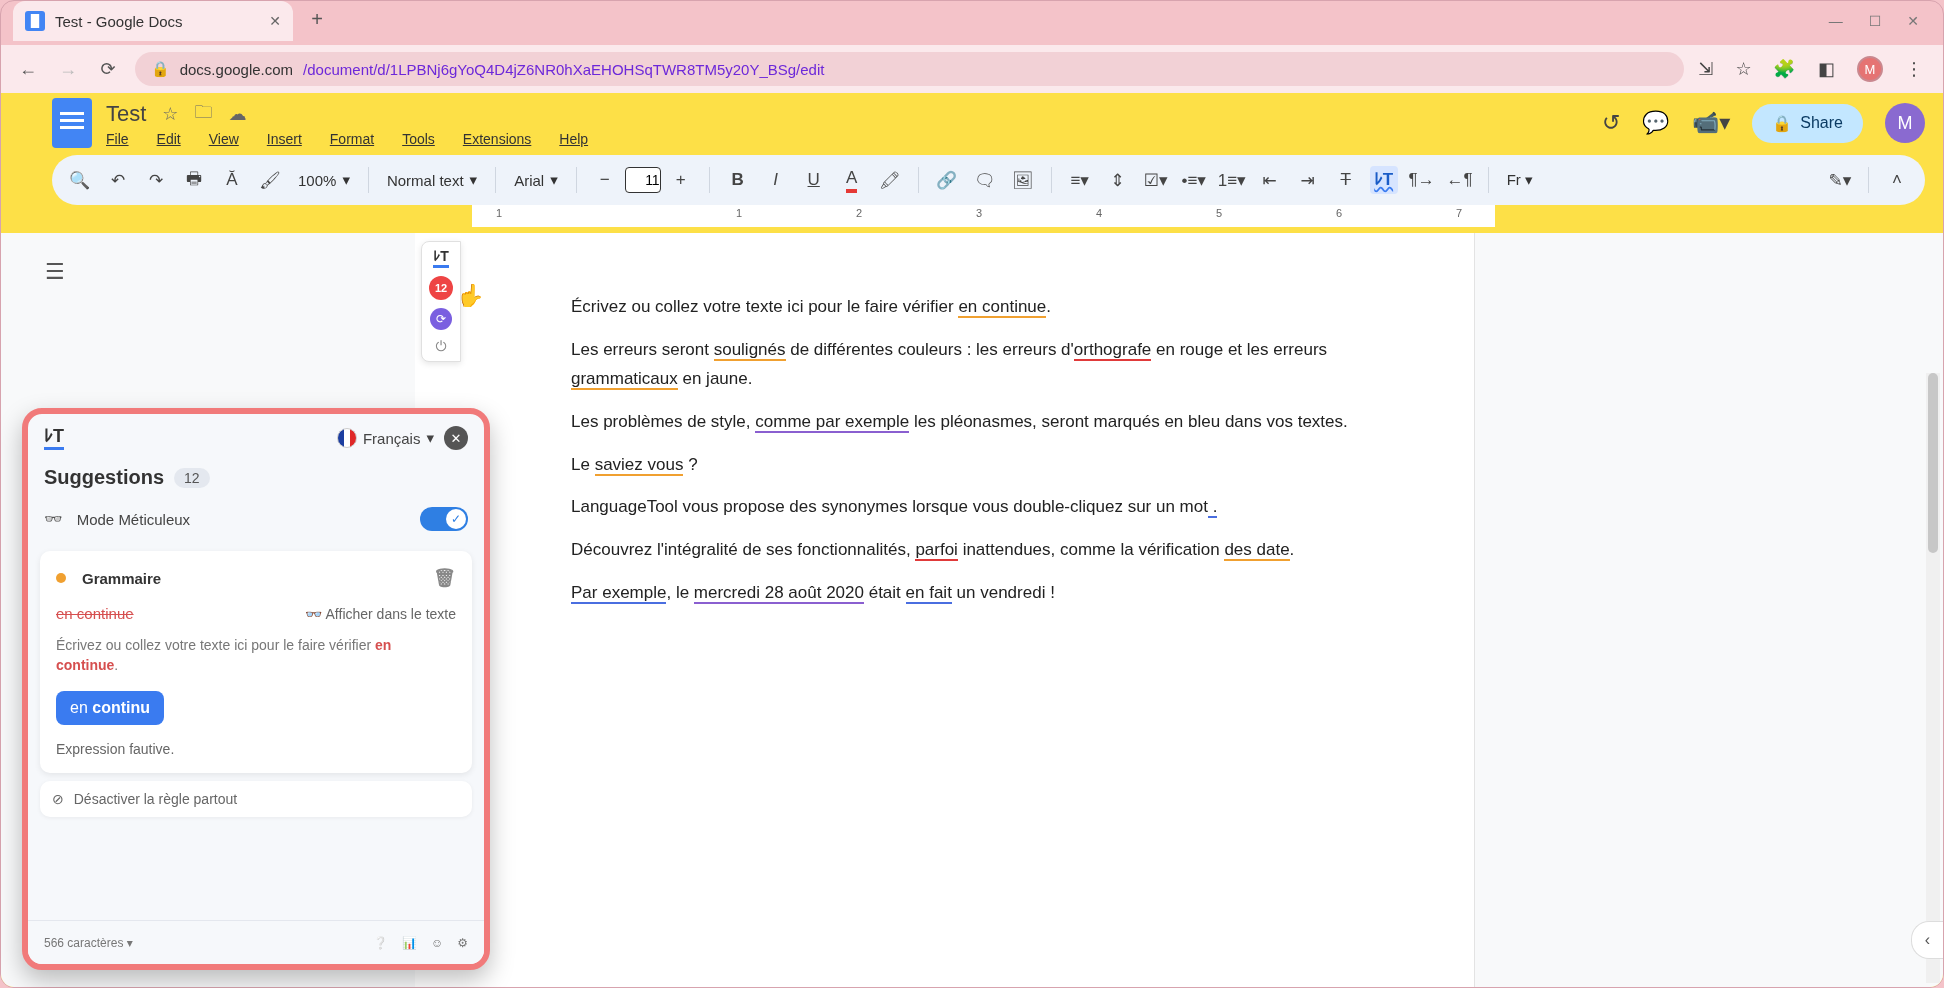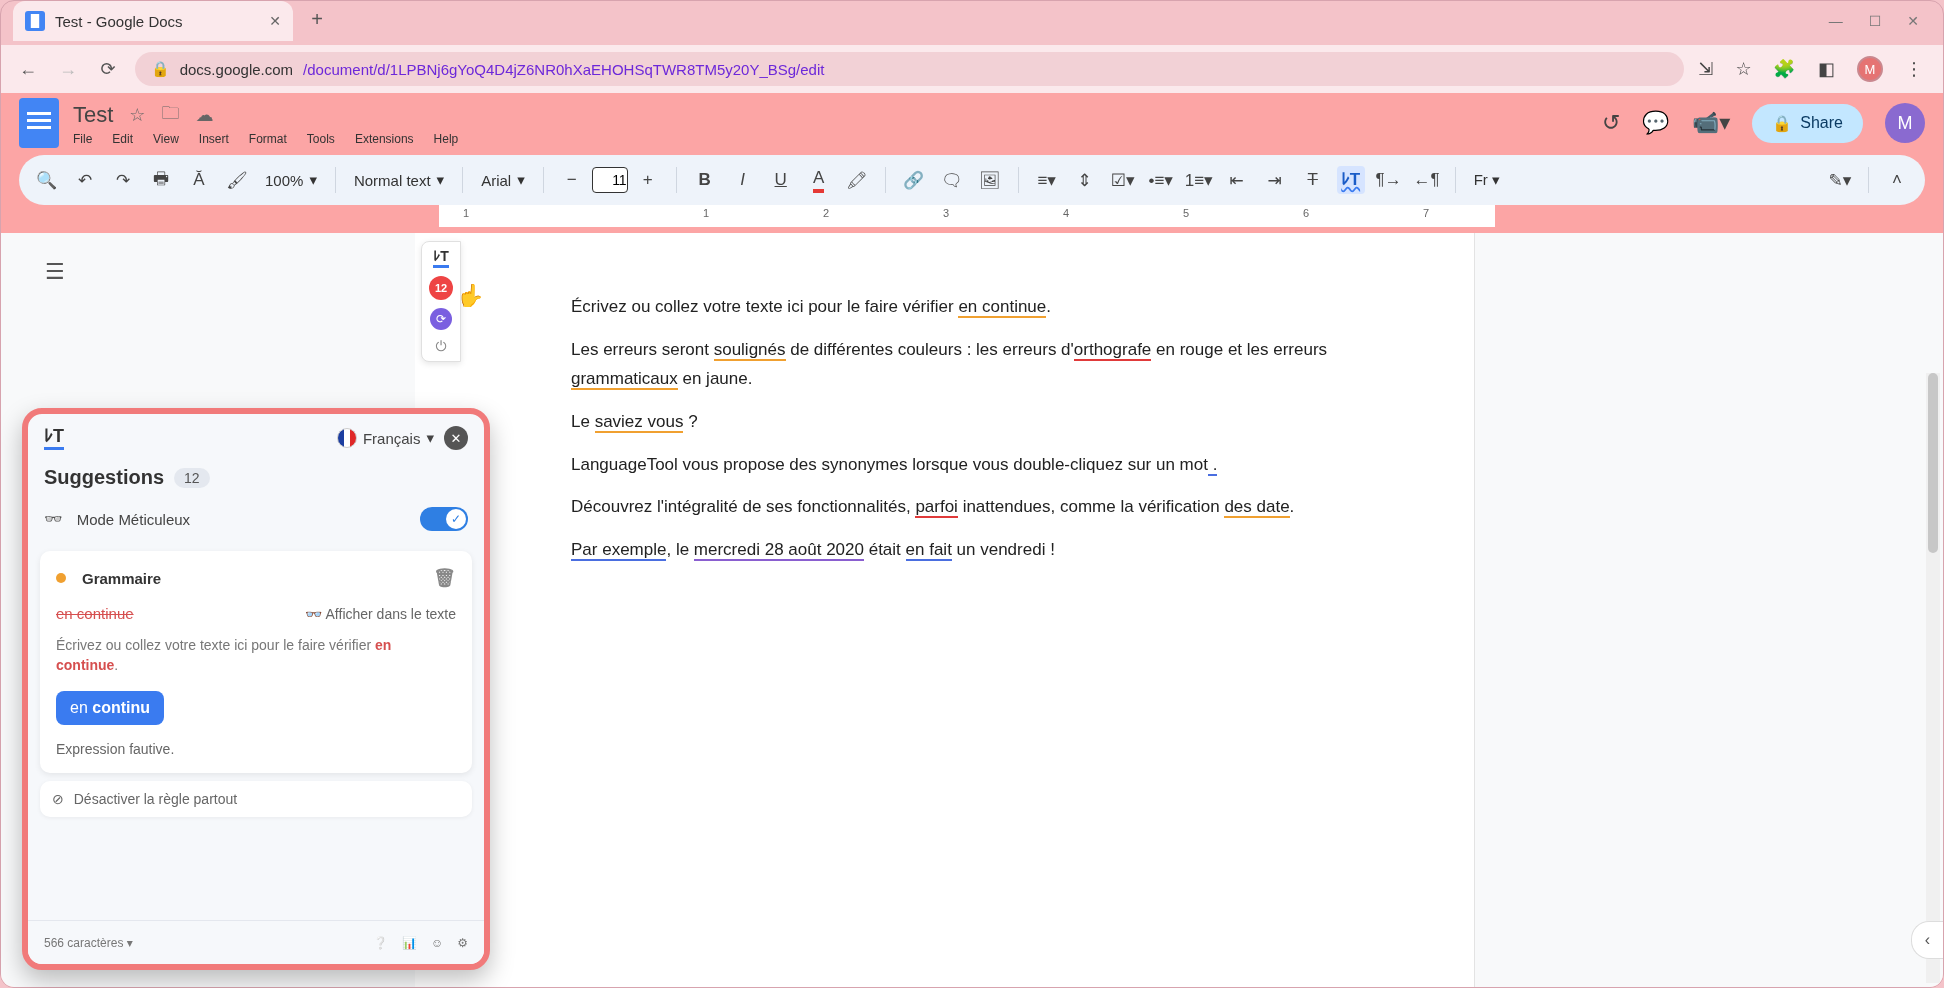--- a/index.html
+++ b/index.html
@@ -17,29 +17,29 @@
 .win-controls span{cursor:pointer;}
 
 .addr-bar { height: 48px; background: #fbe9ec; display: flex; align-items: center; padding: 0 14px; gap: 14px; }
 .nav-btn { width:26px; text-align:center; color:#555; font-size:18px; cursor:pointer;}
 .url-box { flex:1; height:34px; background:#f2d1d6; border-radius:20px; display:flex; align-items:center; padding:0 16px; gap:10px; font-size:15px; color:#333; }
 .url-dim { color: #6d28d9; }
 .right-icons { display:flex; gap:22px; align-items:center; color:#444; font-size:18px; padding-right:6px;}
 .right-icons .avatar{ width:26px; height:26px; border-radius:50%; background:#e57373; color:#fff; font-size:13px; display:flex; align-items:center; justify-content:center; border:2px solid #c9888f;}
 
 
-.docs { position:absolute; top:92px; left:0; right:0; bottom:0; background:#fca5a5; }
+.docs { position:absolute; top:92px; left:0; right:0; bottom:0; background:#fde047;padding-left:33px; }
 .docs-header { height: 54px; display:flex; align-items:center; padding: 6px 18px 0 18px; gap:14px; }
 .doc-logo { width:40px; height:50px; background:#4285f4; border-radius:4px; position:relative; }
 .doc-logo::after{content:""; position:absolute; left:8px; top:14px; right:8px; height:20px; background:repeating-linear-gradient(#fff,#fff 3px, transparent 3px, transparent 7px);}
 .title-area { display:flex; flex-direction:column; gap:2px;}
 .title-row { display:flex; align-items:center; gap:16px;}
 .doc-title { font-size:22px; color:#444; }
 .title-icon { color:#666; font-size:18px; cursor:pointer;}
-.menu-row { display:flex; gap:20px; font-size:12px; color:#333; }
+.menu-row { display:flex; gap:28px; font-size:14px; color:#333;text-decoration:underline; }
 .menu-row span{ cursor:pointer; }
 .header-right { margin-left:auto; display:flex; align-items:center; gap:22px; }
 .header-right .icon{ font-size:22px; color:#444; cursor:pointer;}
 .share-btn { background:#c3e7ff; color:#0b3b63; font-weight:500; padding:10px 20px; border-radius:24px; display:flex; gap:8px; align-items:center; font-size:16px; cursor:pointer;}
 .user-avatar{ width:40px; height:40px; border-radius:50%; background:#8a6ad0; color:#fff; display:flex; align-items:center; justify-content:center; font-size:18px;}
 
 .toolbar { height:50px; margin: 8px 18px 0 18px; background:#eef3fa; border-radius:26px; display:flex; align-items:center; padding:0 14px; gap:10px; color:#333;}
 .tbtn{ width:28px; height:28px; display:flex; align-items:center; justify-content:center; font-size:17px; color:#444; cursor:pointer; border-radius:4px;}
 .tsep{ width:1px; height:26px; background:#cfd6e0; margin:0 4px;}
 .tsel{ display:flex; align-items:center; gap:6px; font-size:15px; color:#333; cursor:pointer; padding:0 4px;}
@@ -255,20 +255,21 @@
             <span>12</span>
           </div>
         <div class="lt-sync">⟳</div>
         <div class="lt-power">⏻</div>
       </div>
       <div class="cursor-hand">👆</div>
 
       <div class="doc-content">
         <p><span>Écrivez ou collez votre texte ici pour le faire vérifier </span><span class="u-orange">en continue</span><span>.</span></p>
         <p><span>Les erreurs seront </span><span class="u-orange">soulignés</span><span> de différentes couleurs : les erreurs d'</span><span class="u-red">orthografe</span><span> en rouge et les erreurs </span><span class="u-orange">grammaticaux</span><span> en jaune.</span></p>
+        <p><span>Les problèmes de style, </span><span class="u-purple">comme par exemple</span><span> les pléonasmes, seront marqués en bleu dans vos textes.</span></p>
         <p><span>Le </span><span class="u-orange">saviez vous</span><span> ?</span></p>
         <p><span>LanguageTool vous propose des synonymes lorsque vous double-cliquez sur un mot</span><span class="u-blue"> .</span></p>
         <p><span>Découvrez l'intégralité de ses fonctionnalités, </span><span class="u-red">parfoi</span><span> inattendues, comme la vérification </span><span class="u-orange">des date</span><span>.</span></p>
         <p><span class="u-blue">Par exemple</span><span>, le </span><span class="u-purple">mercredi 28 août 2020</span><span> était </span><span class="u-blue">en fait</span><span> un vendredi !</span></p>
       </div>
 
       <div class="vscroll">
           <div class="thumb"></div>
         </div>
       <div class="side-arrow">‹</div>

